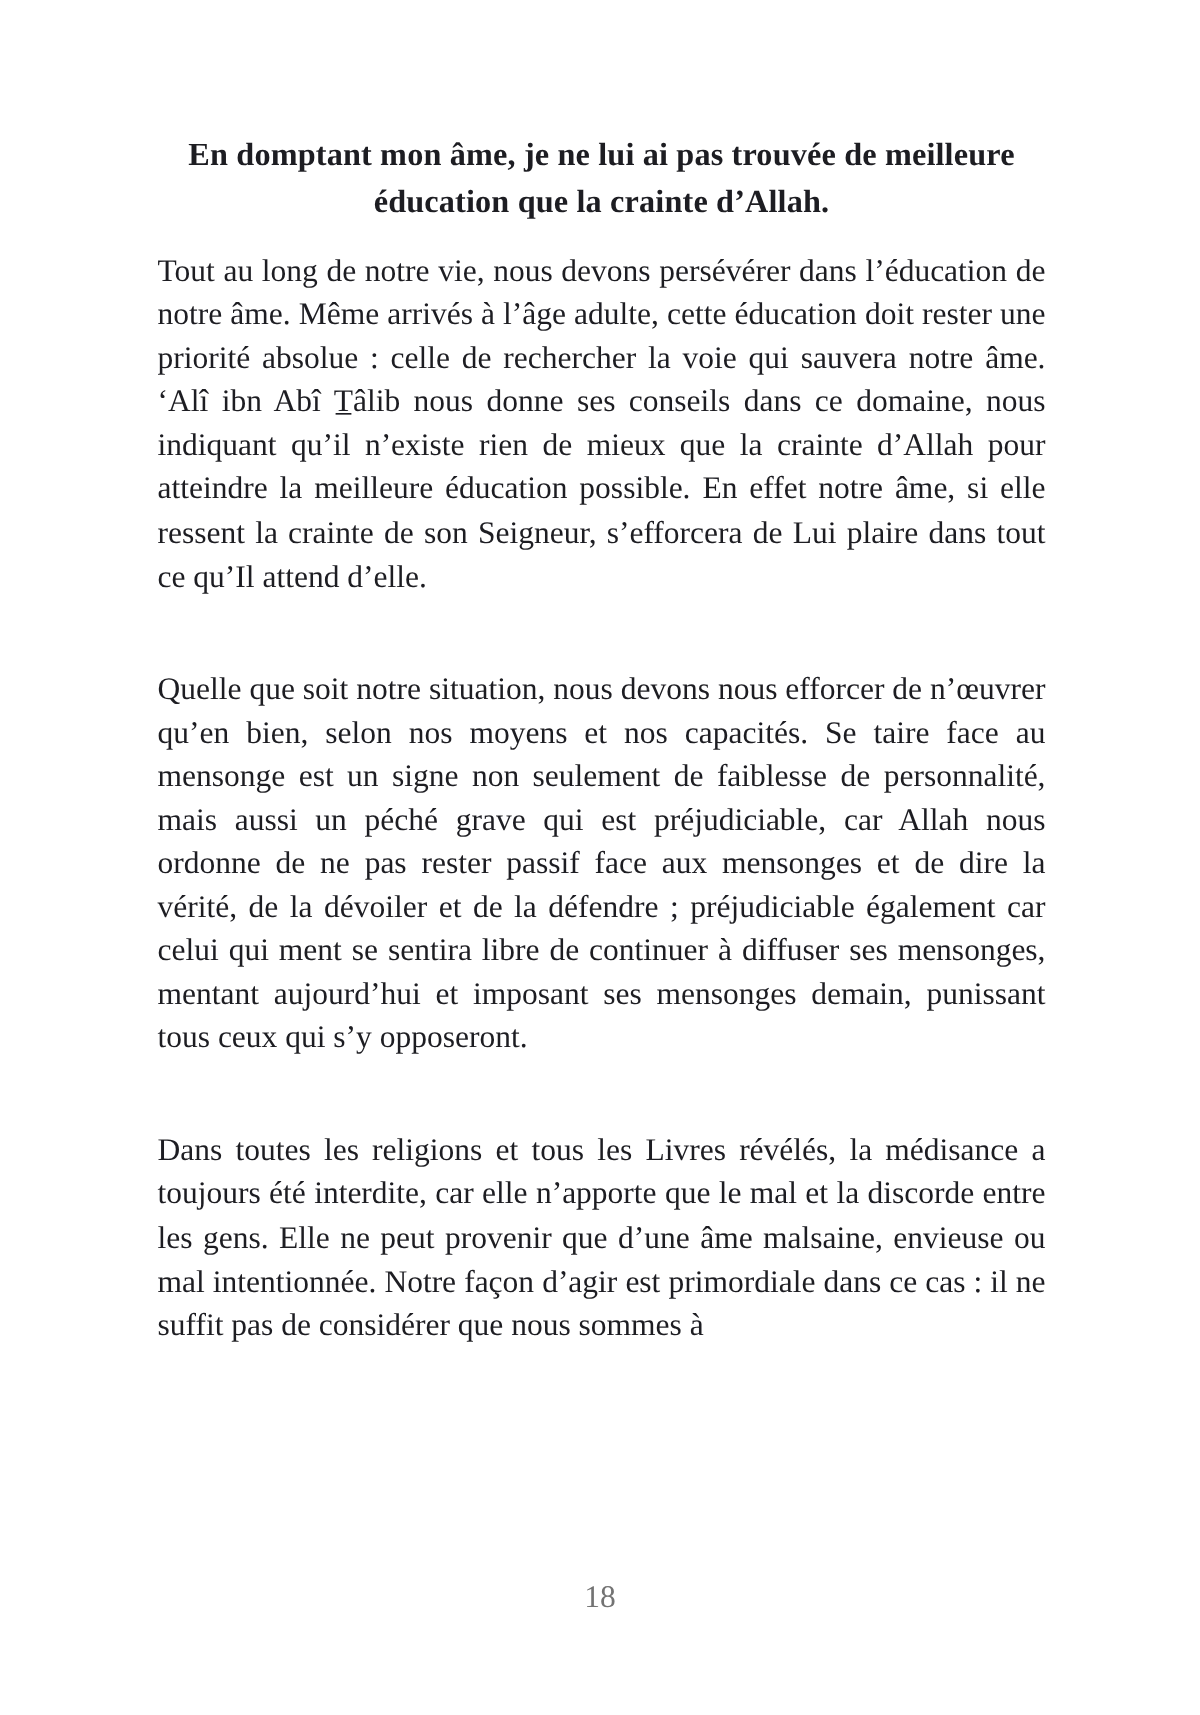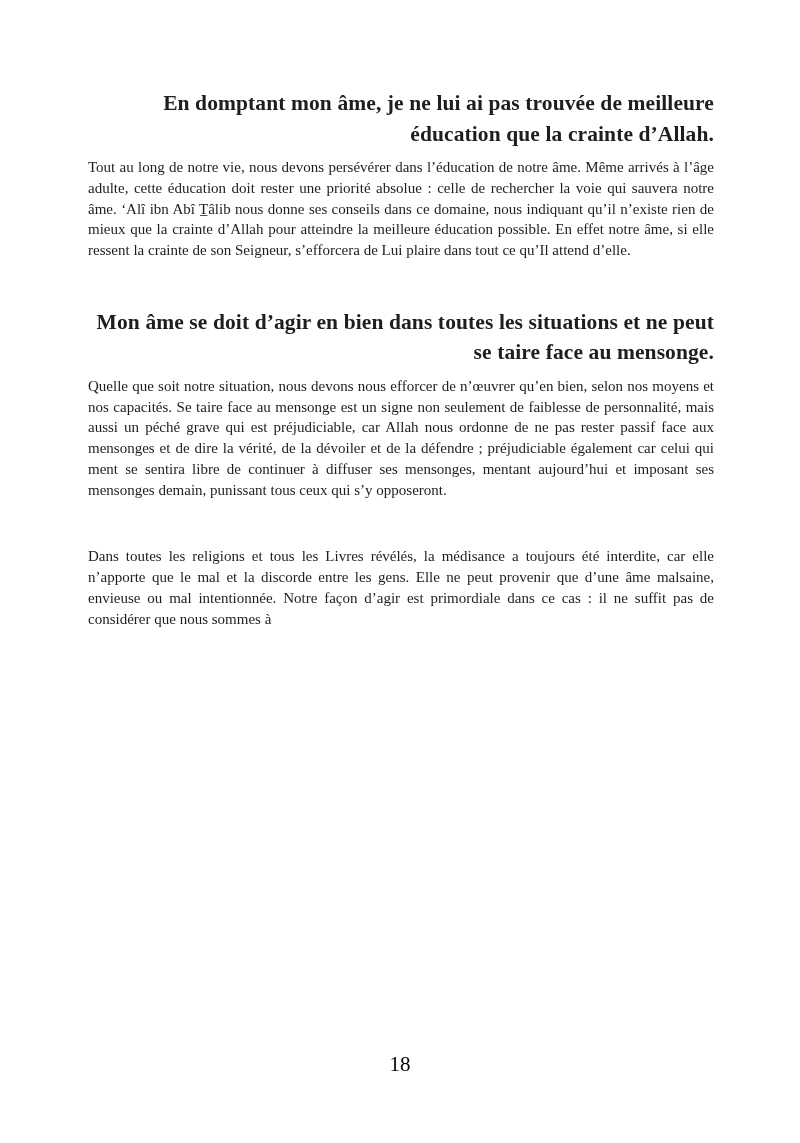--- a/index.html
+++ b/index.html
@@ -21,53 +21,52 @@
     position: absolute;
     top: 88px;
     left: 88px;
     width: 626px;
   }
   .section { margin: 0 0 46px 0; }
   .section-heading {
     font-weight: bold;
     font-size: 21.5px;
     line-height: 1.42;
-    text-align: right;
+    text-align: center;
     margin: 0 0 8px 0;
     letter-spacing: 0.1px;
   }
   .section-body {
-    font-size: 15px;
+    font-size: 21px;
     line-height: 1.385;
     text-align: justify;
-    margin: 0;
+    margin: 17px;
   }
   .page-number {
     position: absolute;
     bottom: 66px;
     left: 0;
     width: 100%;
     text-align: center;
     font-size: 21px;
-    color: #000000;
+    color: #737373;
   }
 </style>
 </head>
 <body>
 
 <div class="page">
   <div class="content">
 
     <div class="section">
       <p class="section-heading">En domptant mon âme, je ne lui ai pas trouvée de meilleure éducation que la crainte d’Allah.</p>
       <p class="section-body">Tout au long de notre vie, nous devons persévérer dans l’éducation de notre âme. Même arrivés à l’âge adulte, cette éducation doit rester une priorité absolue : celle de rechercher la voie qui sauvera notre âme. ‘Alî ibn Abî T̲âlib nous donne ses conseils dans ce domaine, nous indiquant qu’il n’existe rien de mieux que la crainte d’Allah pour atteindre la meilleure éducation possible. En effet notre âme, si elle ressent la crainte de son Seigneur, s’efforcera de Lui plaire dans tout ce qu’Il attend d’elle.</p>
     </div>
 
     <div class="section">
-      <p class="section-heading">Mon âme se doit d’agir en bien dans toutes les situations et ne peut se taire face au mensonge.</p>
       <p class="section-body">Quelle que soit notre situation, nous devons nous efforcer de n’œuvrer qu’en bien, selon nos moyens et nos capacités. Se taire face au mensonge est un signe non seulement de faiblesse de personnalité, mais aussi un péché grave qui est préjudiciable, car Allah nous ordonne de ne pas rester passif face aux mensonges et de dire la vérité, de la dévoiler et de la défendre ; préjudiciable également car celui qui ment se sentira libre de continuer à diffuser ses mensonges, mentant aujourd’hui et imposant ses mensonges demain, punissant tous ceux qui s’y opposeront.</p>
     </div>
 
     <div class="section">
       <p class="section-body">Dans toutes les religions et tous les Livres révélés, la médisance a toujours été interdite, car elle n’apporte que le mal et la discorde entre les gens. Elle ne peut provenir que d’une âme malsaine, envieuse ou mal intentionnée. Notre façon d’agir est primordiale dans ce cas : il ne suffit pas de considérer que nous sommes à</p>
     </div>
 
   </div>
 
   <div class="page-number">18</div>

